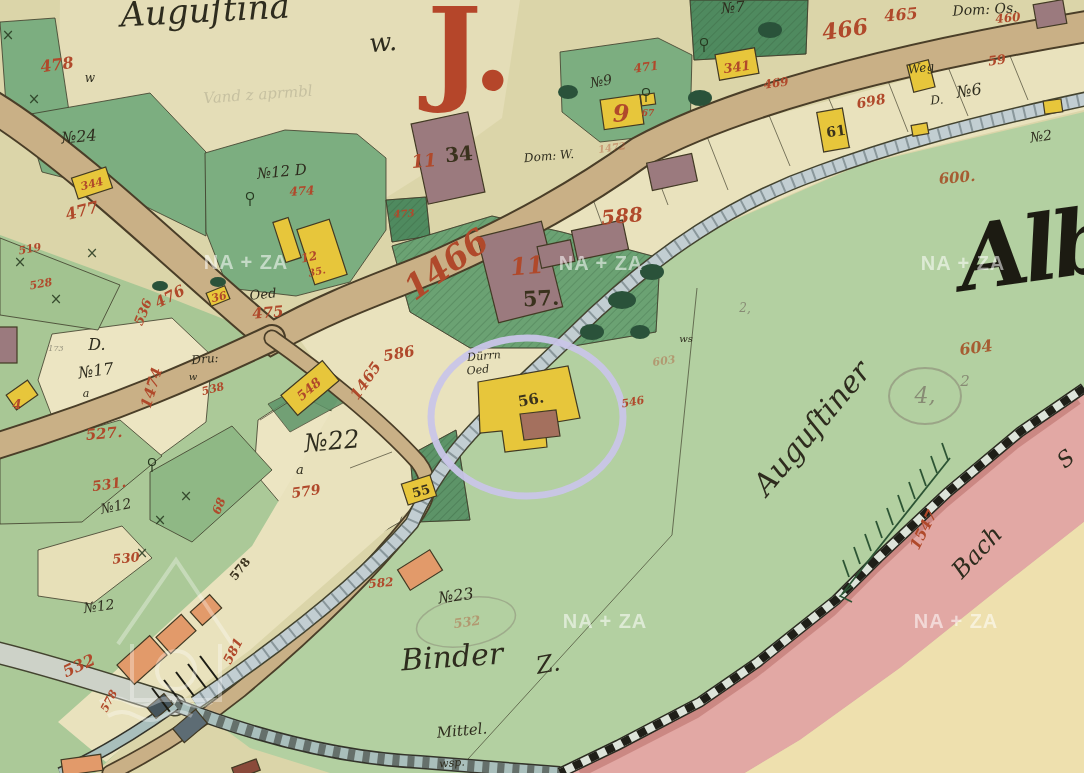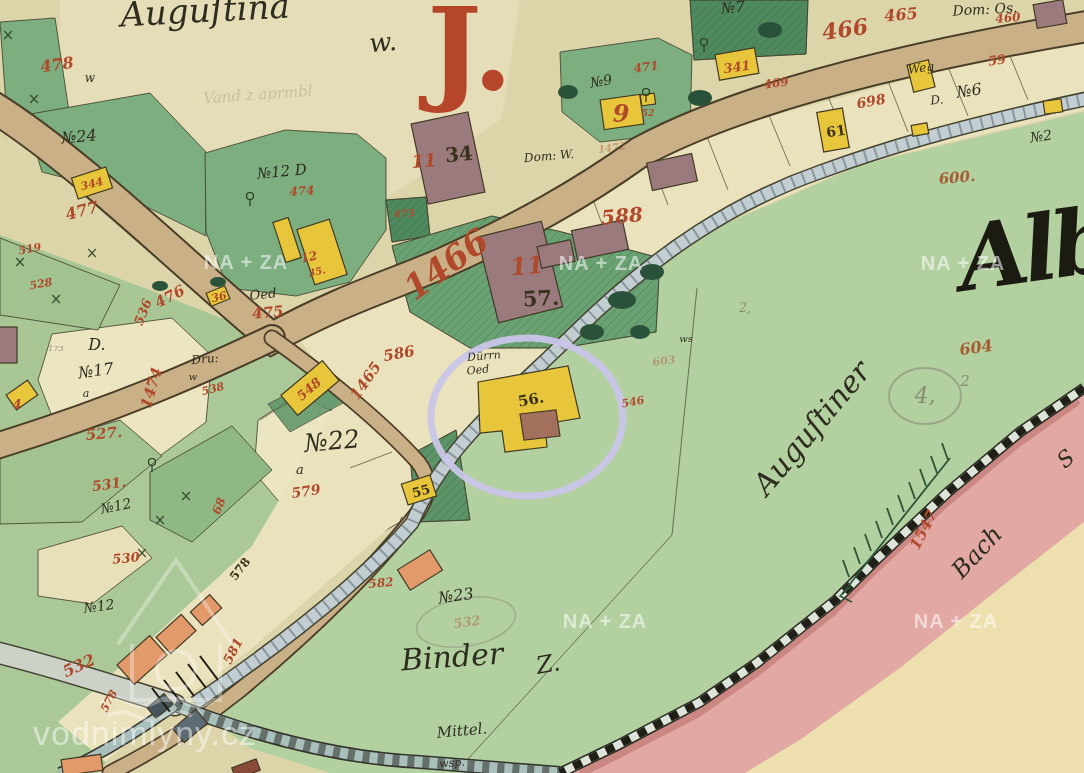--- a/index.html
+++ b/index.html
@@ -237,21 +237,21 @@
       <div class="map-label L-c" style="left: 733px; top: 8px; font-size: 15px; transform: translate(-50%, -50%) rotate(-5deg);">№7</div>
       <div class="map-label L-c" style="left: 985px; top: 9px; font-size: 14px; transform: translate(-50%, -50%) rotate(-3deg);">Dom: Os.</div>
       <div class="map-label L-r" style="left: 901px; top: 15px; font-size: 16px; transform: translate(-50%, -50%) rotate(-5deg);">465</div>
       <div class="map-label L-r" style="left: 845px; top: 29px; font-size: 22px; transform: translate(-50%, -50%) rotate(-8deg);">466</div>
       <div class="map-label L-r" style="left: 1008px; top: 18px; font-size: 12px; transform: translate(-50%, -50%) rotate(-5deg);">460</div>
       <div class="map-label L-r" style="left: 646px; top: 67px; font-size: 12px; transform: translate(-50%, -50%) rotate(-8deg);">471</div>
       <div class="map-label L-r" style="left: 737px; top: 67px; font-size: 13px; transform: translate(-50%, -50%) rotate(-8deg);">341</div>
       <div class="map-label L-r" style="left: 776px; top: 83px; font-size: 12px; transform: translate(-50%, -50%) rotate(-8deg);">469</div>
       <div class="map-label L-c" style="left: 601px; top: 81px; font-size: 14px; transform: translate(-50%, -50%) rotate(-10deg);">№9</div>
       <div class="map-label L-r" style="left: 621px; top: 114px; font-size: 24px; transform: translate(-50%, -50%) rotate(0deg);">9</div>
-      <div class="map-label L-r" style="left: 648px; top: 113px; font-size: 9px; transform: translate(-50%, -50%) rotate(0deg);">52</div>
+      <div class="map-label L-r" style="left: 648px; top: 113px; font-size: 9px; transform: translate(-50%, -50%) rotate(0deg);">67</div>
       <div class="map-label L-c" style="left: 921px; top: 68px; font-size: 12px; transform: translate(-50%, -50%) rotate(-8deg);">Weg</div>
       <div class="map-label L-r" style="left: 997px; top: 60px; font-size: 13px; transform: translate(-50%, -50%) rotate(-8deg);">59</div>
       <div class="map-label L-c" style="left: 937px; top: 100px; font-size: 12px; transform: translate(-50%, -50%) rotate(-5deg);">D.</div>
       <div class="map-label L-c" style="left: 969px; top: 91px; font-size: 16px; transform: translate(-50%, -50%) rotate(-8deg);">№6</div>
       <div class="map-label L-r" style="left: 871px; top: 101px; font-size: 14px; transform: translate(-50%, -50%) rotate(-10deg);">698</div>
       <div class="map-label L-k" style="left: 836px; top: 131px; font-size: 14px; transform: translate(-50%, -50%) rotate(-8deg);">61</div>
       <div class="map-label L-c" style="left: 1041px; top: 136px; font-size: 14px; transform: translate(-50%, -50%) rotate(-8deg);">№2</div>
       <div class="map-label L-rb" style="left: 957px; top: 178px; font-size: 15px; transform: translate(-50%, -50%) rotate(-5deg);">600.</div>
       <div class="map-label L-r" style="left: 424px; top: 161px; font-size: 18px; transform: translate(-50%, -50%) rotate(-5deg);">11</div>
       <div class="map-label L-k" style="left: 459px; top: 154px; font-size: 20px; transform: translate(-50%, -50%) rotate(-5deg);">34</div>
@@ -327,15 +327,14 @@
       <div class="map-label L-c" style="left: 1066px; top: 459px; font-size: 22px; transform: translate(-50%, -50%) rotate(-40deg);">S</div>
       <div class="map-label L-r" style="left: 924px; top: 530px; font-size: 15px; transform: translate(-50%, -50%) rotate(-63deg);">1547</div>
       <div class="map-label L-p2" style="left: 258px; top: 95px; font-size: 15px; transform: translate(-50%, -50%) rotate(-4deg);">Vand z aprmbl</div>
     </div>
   <div id="wms">
       <div class="wm" style="left: 246px; top: 262px;">NA + ZA</div>
       <div class="wm" style="left: 601px; top: 263px;">NA + ZA</div>
       <div class="wm" style="left: 963px; top: 263px;">NA + ZA</div>
       <div class="wm" style="left: 605px; top: 621px;">NA + ZA</div>
       <div class="wm" style="left: 956px; top: 621px;">NA + ZA</div>
-      <div class="wm wm-site" style="left: 145px; top: 733px;">vodnimlyny.cz</div>
     </div>
 </div>
 
 </body></html>

